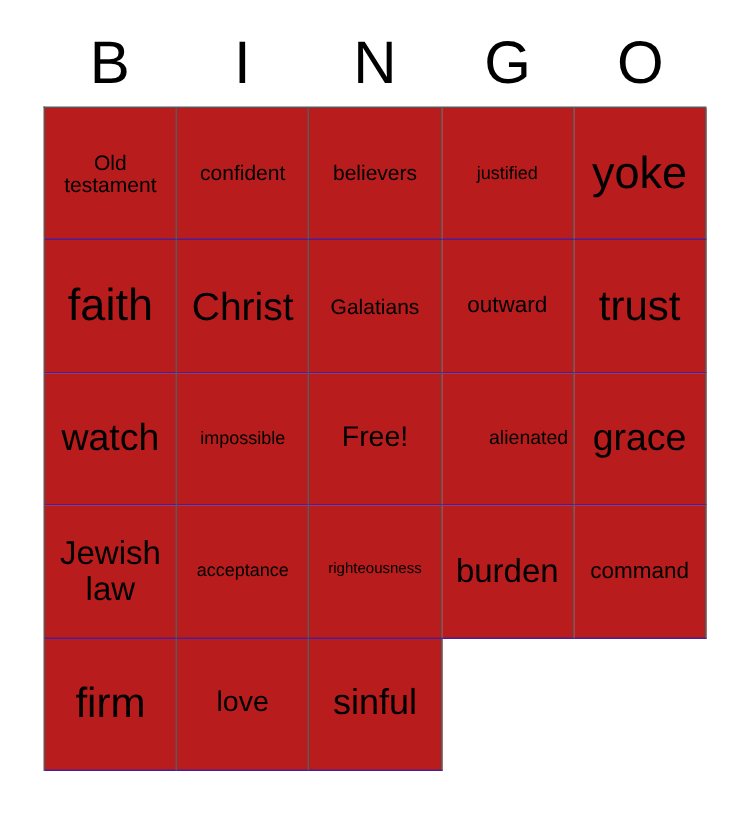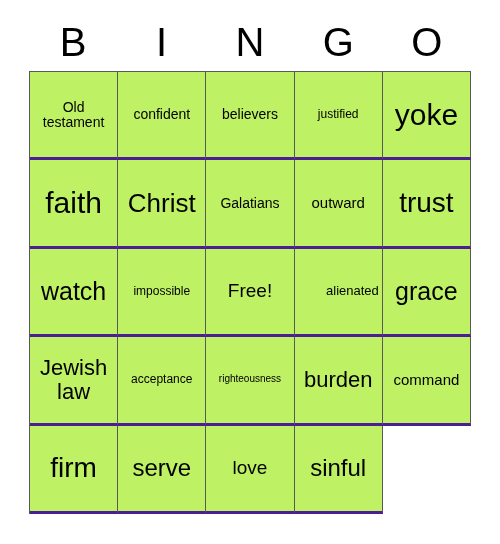--- a/index.html
+++ b/index.html
@@ -57,28 +57,28 @@
     display: grid;
     grid-template-columns: repeat(5, 1fr);
     grid-template-rows: repeat(5, 1fr);
     border-top: 1px solid #595959;
     border-left: 1px solid #595959;
     background: #ffffff;
   }
   .bingo-cell {
     box-sizing: border-box;
     border-right: 1px solid #595959;
-    border-bottom: 3px solid #4c1d95;
+    border-bottom: 1px solid #4c1d95;
     display: flex;
     align-items: center;
     justify-content: center;
     text-align: center;
     padding: 2px 3px;
     overflow: hidden;
-    background: #bef264;
+    background: #b91c1c;
   }
   .cell-text {
     display: block;
     width: 100%;
     line-height: 1.08;
     color: #000000;
     word-wrap: break-word;
   }
 
   
@@ -182,23 +182,20 @@
       <span class="cell-text fs-xl">burden</span>
     </div>
     <div class="bingo-cell">
       <span class="cell-text fs-ml">command</span>
     </div>
 
     <div class="bingo-cell">
       <span class="cell-text fs-6xl">firm</span>
     </div>
     <div class="bingo-cell">
-      <span class="cell-text fs-xxl">serve</span>
-    </div>
-    <div class="bingo-cell">
       <span class="cell-text fs-5xl">love</span>
     </div>
     <div class="bingo-cell">
       <span class="cell-text fs-xxl">sinful</span>
     </div>
 
   </div>
 </div>
 
 </body></html>

